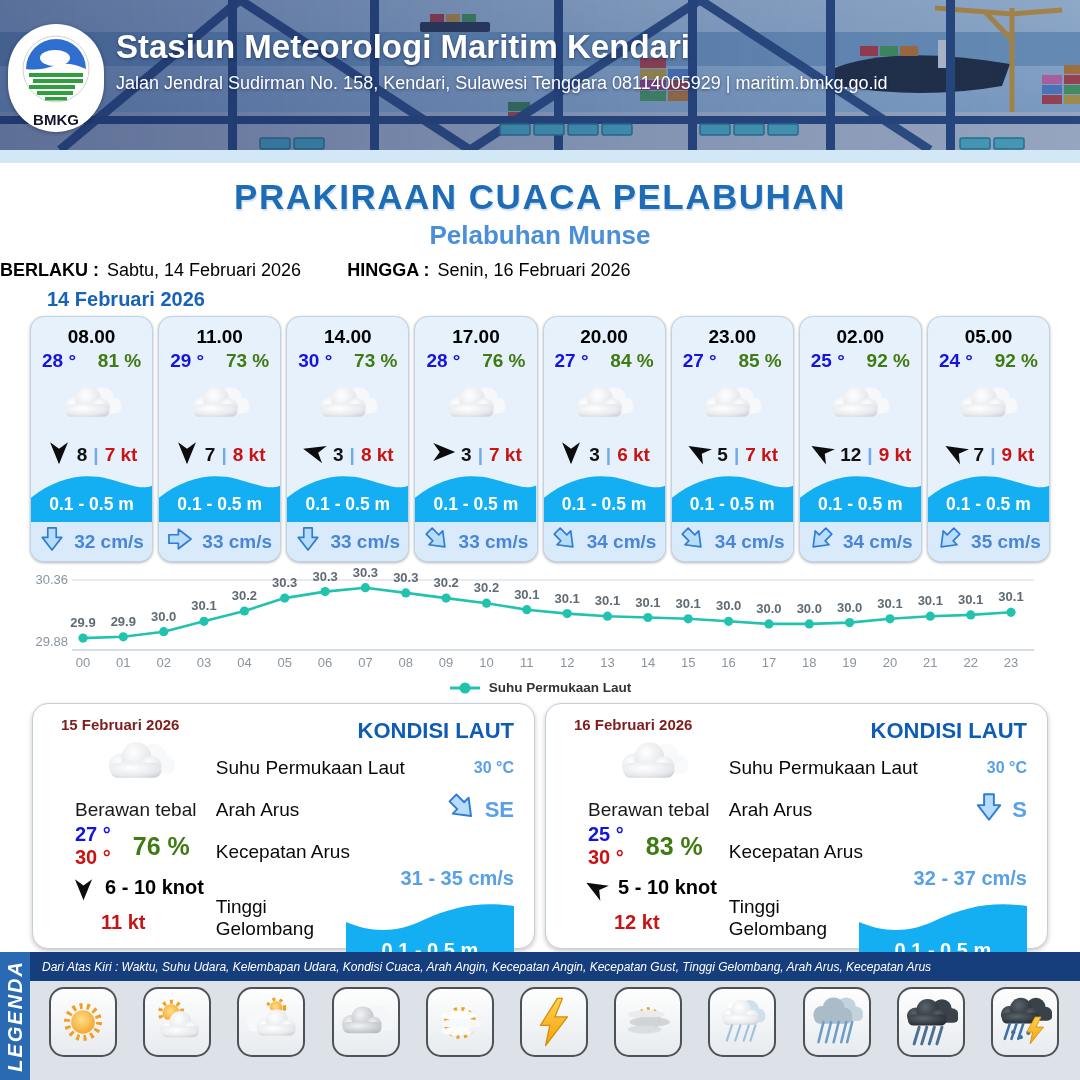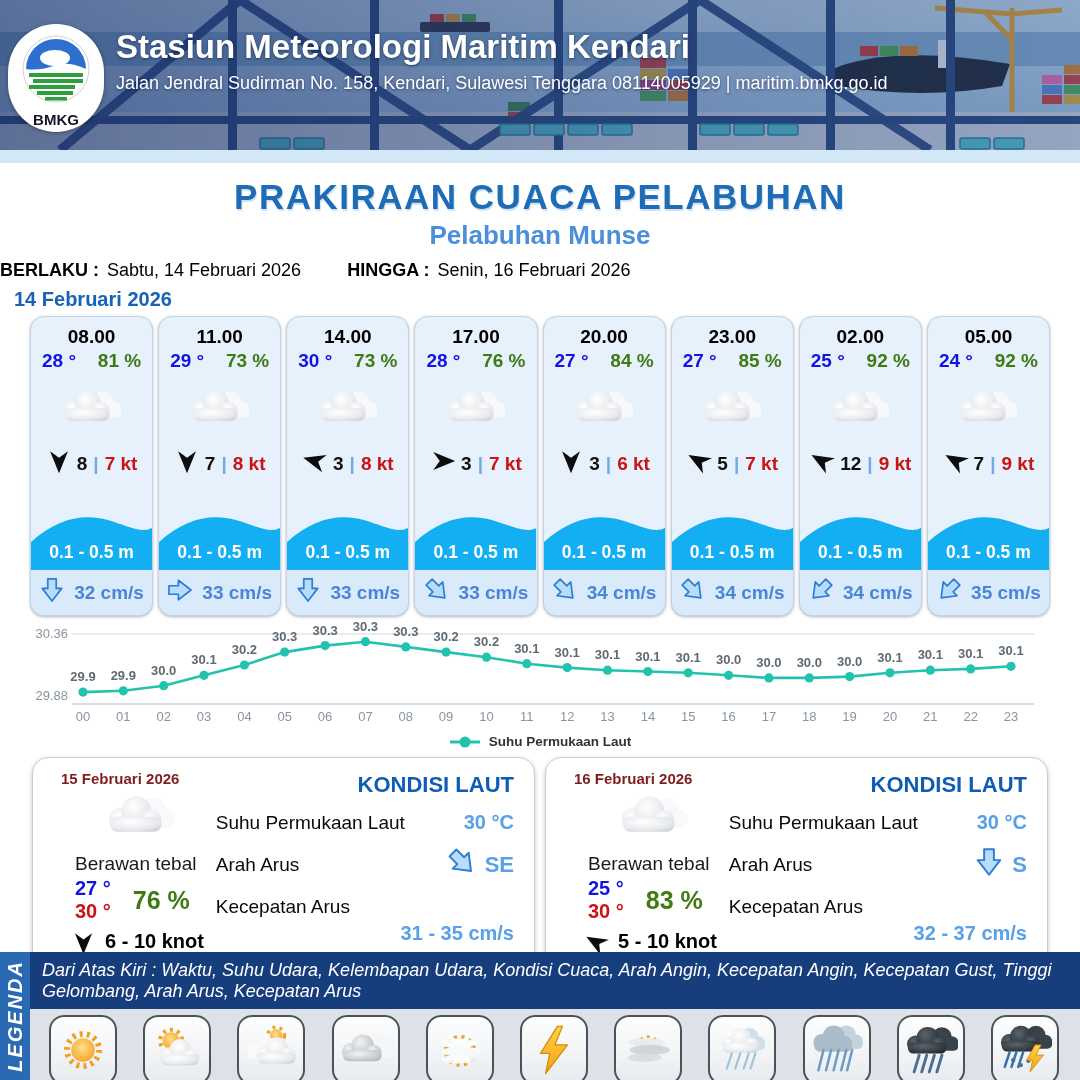--- a/index.html
+++ b/index.html
@@ -15,23 +15,23 @@
   .h-agency{font-size:19px;font-weight:bold;letter-spacing:.3px;}
   .h-station{font-size:33px;font-weight:bold;margin-top:1px;}
   .h-addr{font-size:18px;margin-top:7px;font-weight:400;}
   .hero-strip{height:13px;background:#d3e8f7;}
   
   .title-main{text-align:center;font-size:35px;font-weight:bold;color:#1e6cb5;margin-top:14px;
               letter-spacing:1.5px;text-shadow:1px 2px 0 rgba(160,190,220,.45);}
   .title-port{text-align:center;font-size:26px;font-weight:bold;color:#4b8fd8;margin-top:3px;}
   .validity{display:flex;gap:46px;font-size:18px;margin-top:9px;color:#000;}
   .validity b{font-weight:bold;margin-right:8px;}
-  .day1-date{margin:7px 0 5px 14px;font-size:20px;font-weight:bold;color:#1663b8;}
+  .day1-date{margin:7px 0 5px 47px;font-size:20px;font-weight:bold;color:#1663b8;}
   
-  .cards{display:flex;gap:5px;margin:0 30px;height:300px;}
+  .cards{display:flex;gap:5px;margin:0 30px;height:246px;}
   .fc{flex:1;display:flex;flex-direction:column;background:#e6f1fc;border:1px solid #bfd4e6;
       border-radius:14px;overflow:hidden;box-shadow:0 1px 3px rgba(0,0,0,.3);}
   .fc-time{text-align:center;font-size:19px;font-weight:bold;color:#000;margin-top:9px;}
   .fc-th{display:flex;justify-content:space-between;padding:2px 11px 0;font-size:19px;font-weight:bold;}
   .fc-temp{color:#1414e0;} .fc-hum{color:#3f7a12;}
   .fc-cloud{height:66px;display:flex;align-items:center;justify-content:center;margin-top:4px;}
   .fc-wind{display:flex;align-items:center;justify-content:center;gap:5px;font-size:19px;
            font-weight:bold;margin-top:6px;}
   .fc-sep{color:#74a9e8;font-weight:bold;padding:0 1px;}
   .fc-gust{color:#c81414;}
@@ -61,35 +61,35 @@
   .dc-tt{display:flex;flex-direction:column;line-height:1.15;font-size:20px;font-weight:bold;}
   .t-min{color:#1414e0;} .t-max{color:#c81414;}
   .dc-hum{color:#3f7a12;font-size:25px;font-weight:bold;}
   .dc-wind{display:flex;align-items:flex-start;gap:9px;margin:7px 0 0 22px;font-size:20px;
            font-weight:bold;color:#000;}
   .dc-gust{color:#c81414;font-size:20px;font-weight:bold;margin:5px 0 0 52px;}
   .dc-right{flex:1;padding:0 4px 0 10px;display:flex;flex-direction:column;}
   .sea-head{font-size:22px;font-weight:bold;color:#0f5cb5;margin-top:2px;text-align:right;}
   .sea-row{display:flex;justify-content:space-between;align-items:center;margin-top:13px;
            font-size:19px;color:#0a0a0a;}
-  .sea-val{color:#58a0e8;font-size:20px;font-weight:bold;}
+  .sea-val{color:#58a0e8;font-size:16px;font-weight:bold;}
   .sea-dir{display:flex;align-items:center;gap:8px;color:#58a0e8;font-size:22px;font-weight:bold;}
   .sea-speed{text-align:right;color:#58a0e8;font-size:20px;font-weight:bold;margin-top:4px;}
   .sea-row.last{align-items:flex-start;margin-top:6px;}
   .sea-wave{position:relative;width:200px;height:72px;margin-top:4px;}
   .sea-wave svg{position:absolute;inset:0;width:100%;height:100%;}
   .sea-wave .wave-text{position:absolute;left:0;right:0;bottom:10px;text-align:center;color:#fff;
                        font-weight:bold;font-size:20px;}
   
   .footer{position:absolute;left:0;bottom:0;width:100%;height:128px;display:flex;}
   .leg-band{width:30px;background:#2a6ab3;display:flex;align-items:center;justify-content:center;}
   .leg-band span{writing-mode:vertical-rl;transform:rotate(180deg);color:#fff;font-weight:bold;
                  font-style:italic;font-size:20px;letter-spacing:2px;}
   .leg-main{flex:1;background:#dce2e8;display:flex;flex-direction:column;}
-  .leg-note{background:#173e7c;color:#fff;font-style:italic;font-size:18px;padding:8px 12px 7px;}
+  .leg-note{background:#173e7c;color:#fff;font-style:italic;font-size:12px;padding:8px 12px 7px;}
   .leg-icons{display:flex;justify-content:space-between;padding:6px 8px 0 6px;}
   .leg-item{width:94px;text-align:center;}
   .leg-box{width:64px;height:66px;margin:0 auto;border:2px solid #4d5158;border-radius:15px;
            background:linear-gradient(#fefefe,#e7ebef);display:flex;align-items:center;
            justify-content:center;}
 </style>
 </head>
 <body>
 
 <svg width="0" height="0" style="position:absolute">

